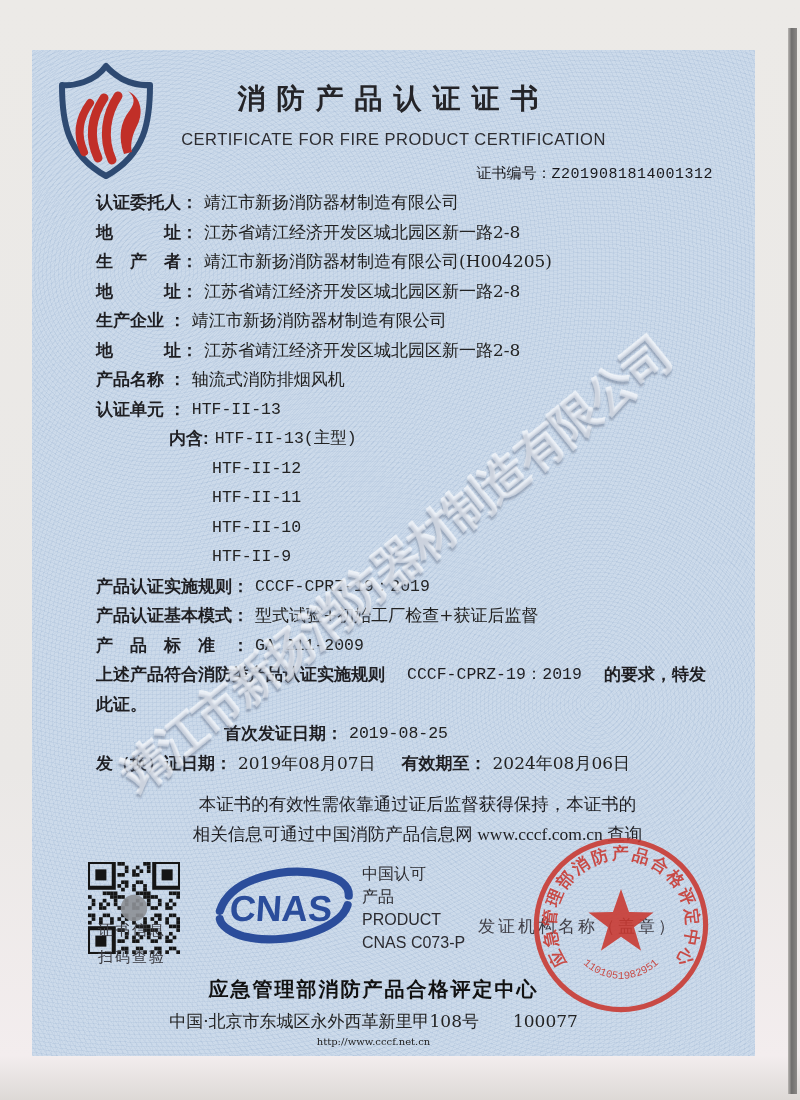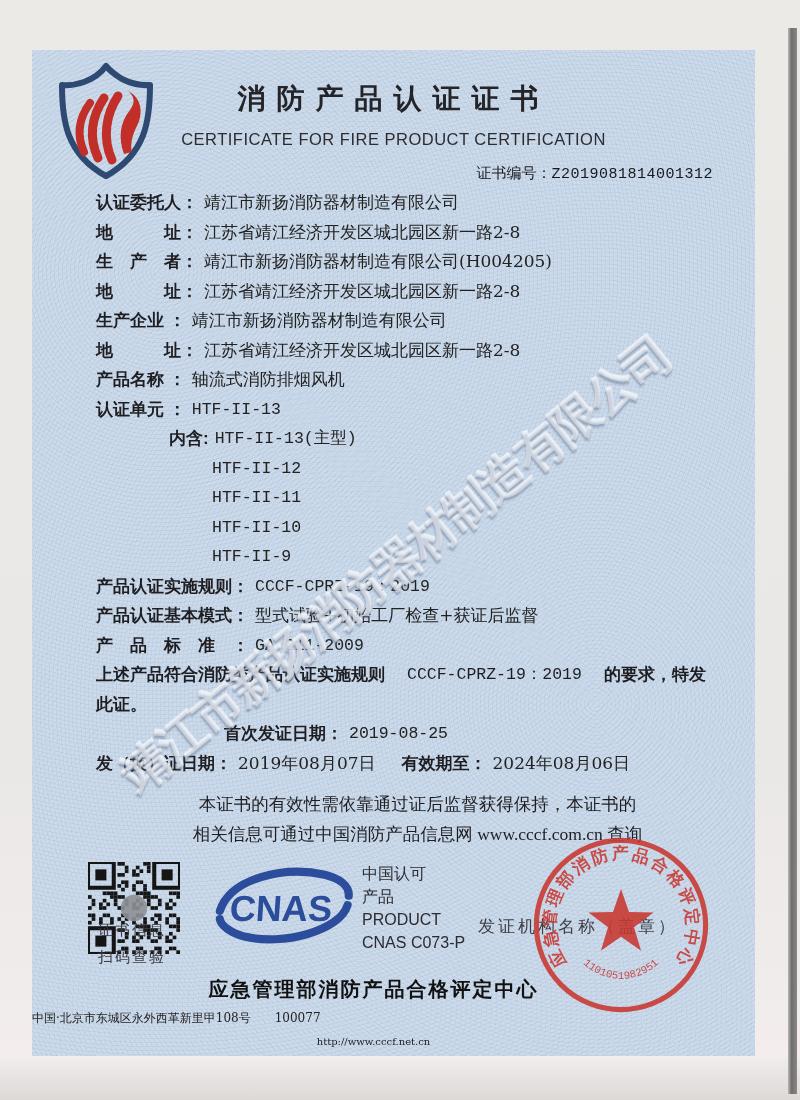--- a/index.html
+++ b/index.html
@@ -55,22 +55,22 @@
     font-size:15px;color:#3a3a40;letter-spacing:2px;}
   .cap1{top:898px;} .cap2{top:871px;}
   .cnas-logo{position:absolute;left:182px;top:815px;z-index:3;}
   .accred{position:absolute;left:330px;top:812px;z-index:3;font-size:16px;line-height:23px;color:#2b2b30;}
   .accred .cjk{font-family:"DejaVu Serif",serif;}
   .stamp-overlay{position:absolute;left:446px;top:865px;z-index:4;white-space:nowrap;
     font-family:"DejaVu Serif",serif;font-size:17px;letter-spacing:3px;color:#3f3e46;}
   .stamp{position:absolute;left:496px;top:782px;z-index:6;opacity:.88;}
   .org-name{position:absolute;left:0;right:40px;top:926px;text-align:center;z-index:3;
     font-weight:bold;font-size:20px;letter-spacing:2px;color:#111;}
-  .org-addr{position:absolute;left:0;right:40px;top:960px;text-align:left;z-index:3;
-    font-family:"DejaVu Serif",serif;font-size:12px;color:#222;}
+  .org-addr{position:absolute;left:0;right:40px;top:960px;text-align:center;z-index:3;
+    font-family:"DejaVu Serif",serif;font-size:17px;color:#222;}
   .org-url{position:absolute;left:0;right:40px;top:986px;text-align:center;z-index:3;
     font-family:"DejaVu Serif",serif;font-size:10px;color:#1c1c1c;}
 </style>
 </head>
 <body>
 
 <div class="photo-edge-right"></div>
 
 <div class="cert">
 

